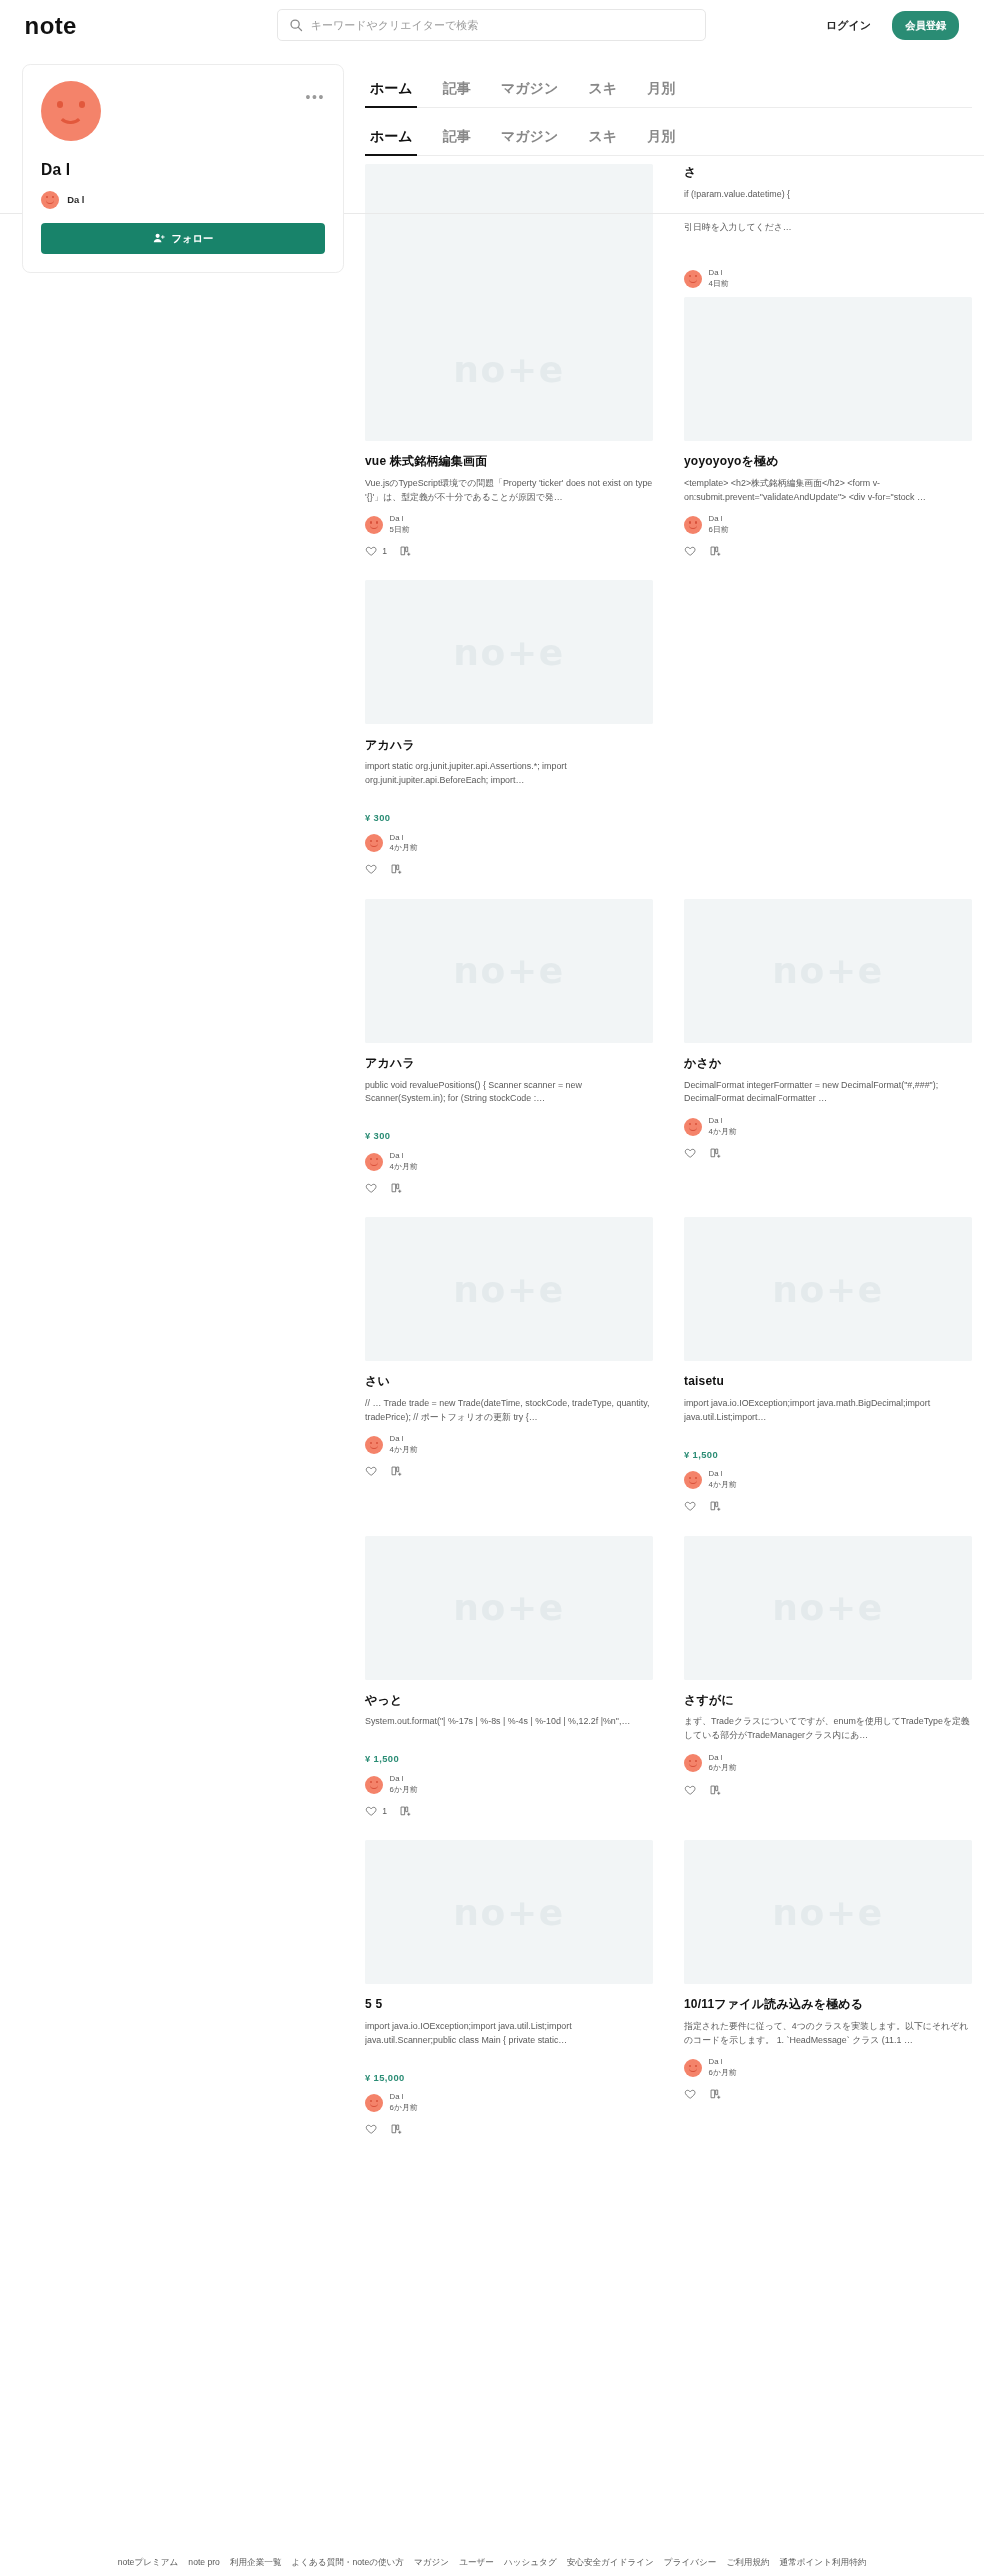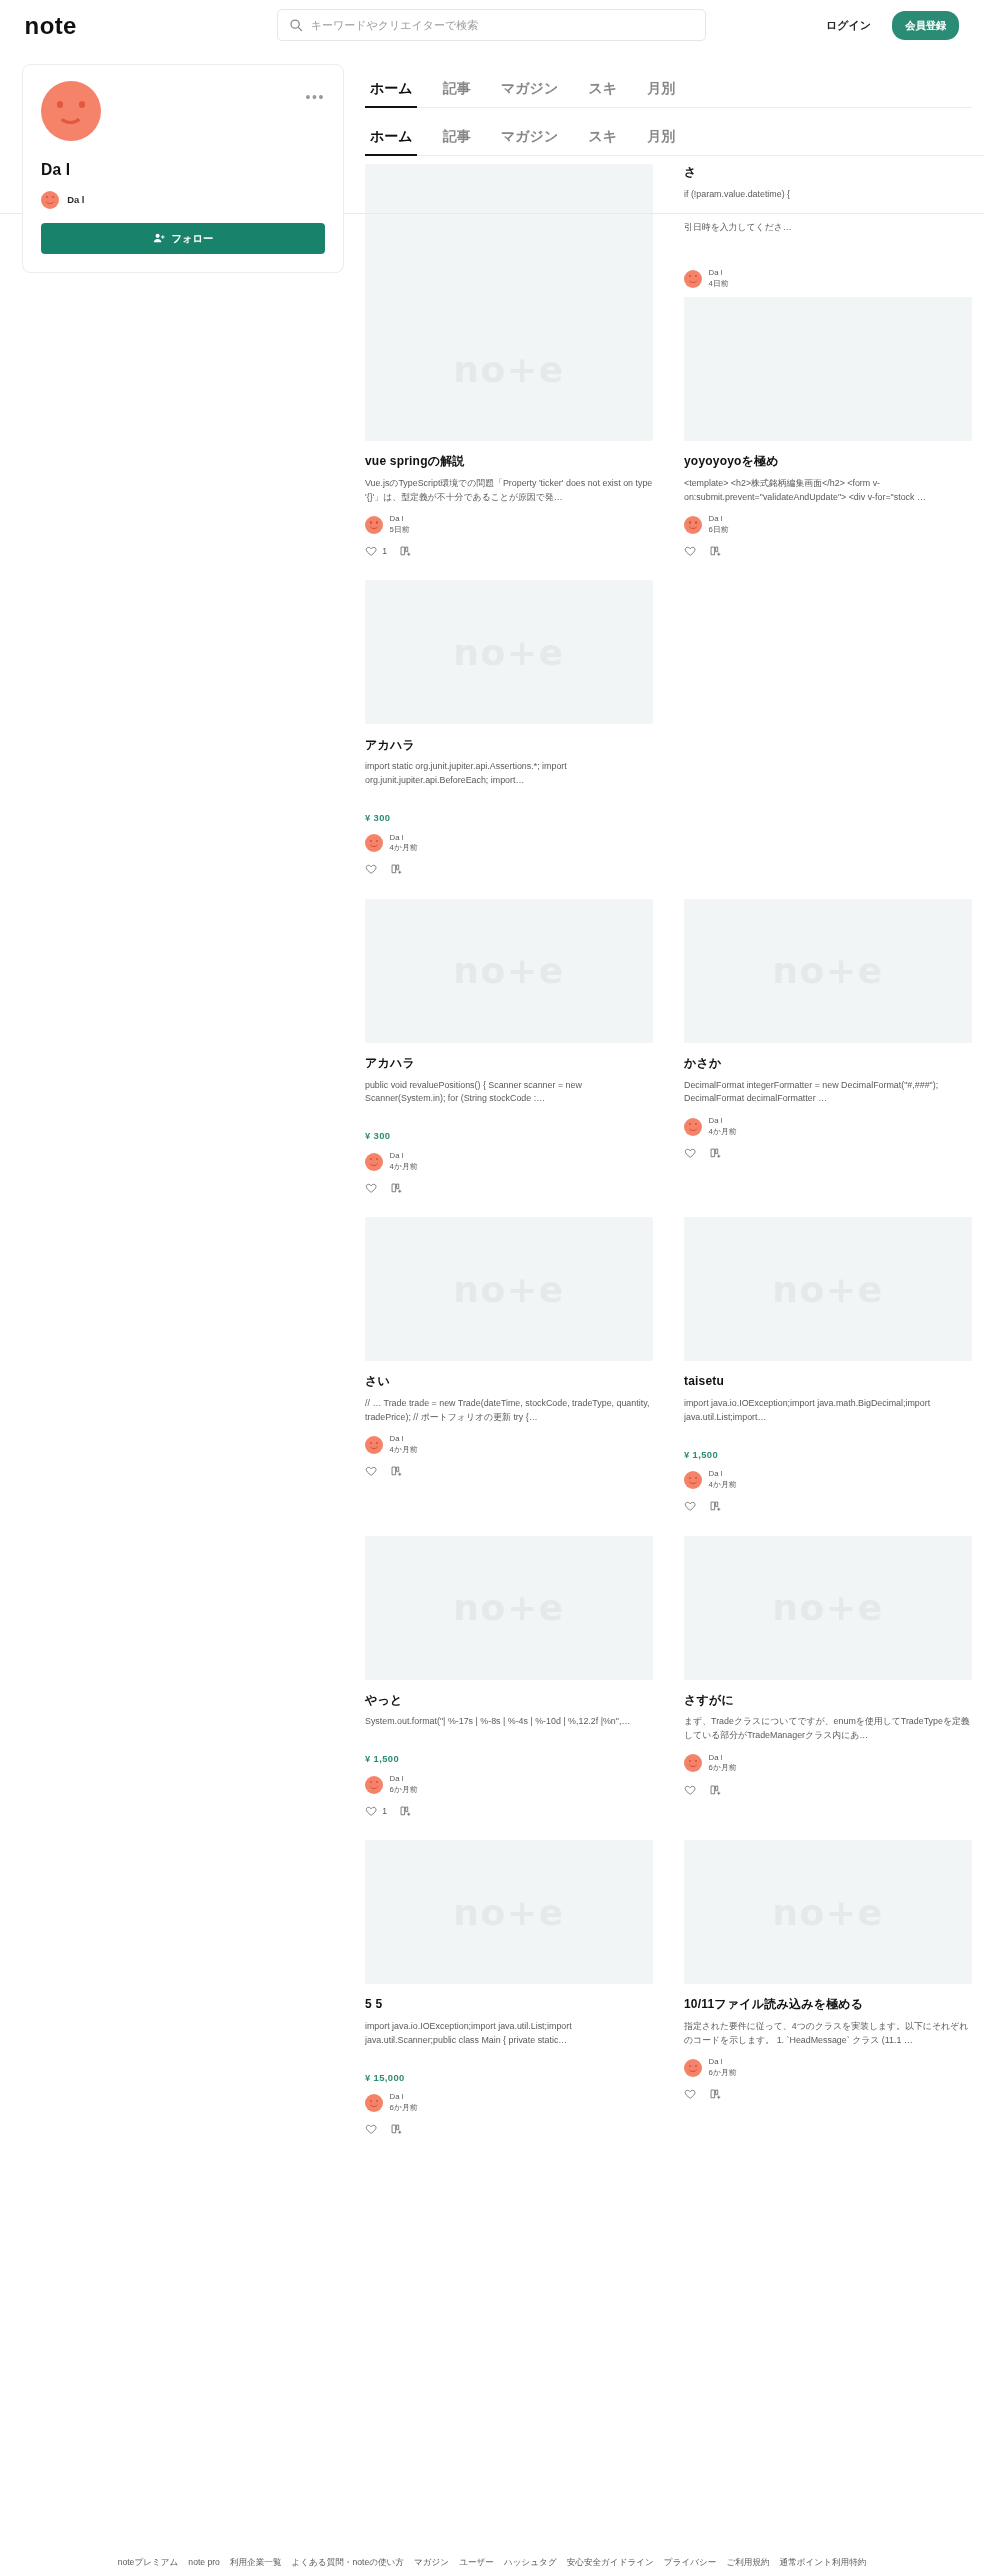--- a/index.html
+++ b/index.html
@@ -379,21 +379,21 @@
     <div class="tab">マガジン</div>
     <div class="tab">スキ</div>
     <div class="tab">月別</div>
   </div>
 
   <div class="feed" id="feed" style="top:246px;">
       <div class="card">
         <div class="thumb">
           <span class="thumb-logo">no+e</span>
         </div>
-        <div class="card-title">vue springの解説</div>
+        <div class="card-title">vue 株式銘柄編集画面</div>
         <div class="card-desc">Vue.jsのTypeScript環境での問題「Property 'ticker' does not exist on type '{}'」は、型定義が不十分であることが原因で発…</div>
         <div class="card-author">
           <span class="avatar-sm">
             <span class="eye l"></span>
             <span class="eye r"></span>
             <span class="smile"></span>
           </span>
           <span class="card-author-meta">
             <span class="card-author-name">Da l</span>
             <span class="card-date">5日前</span>

